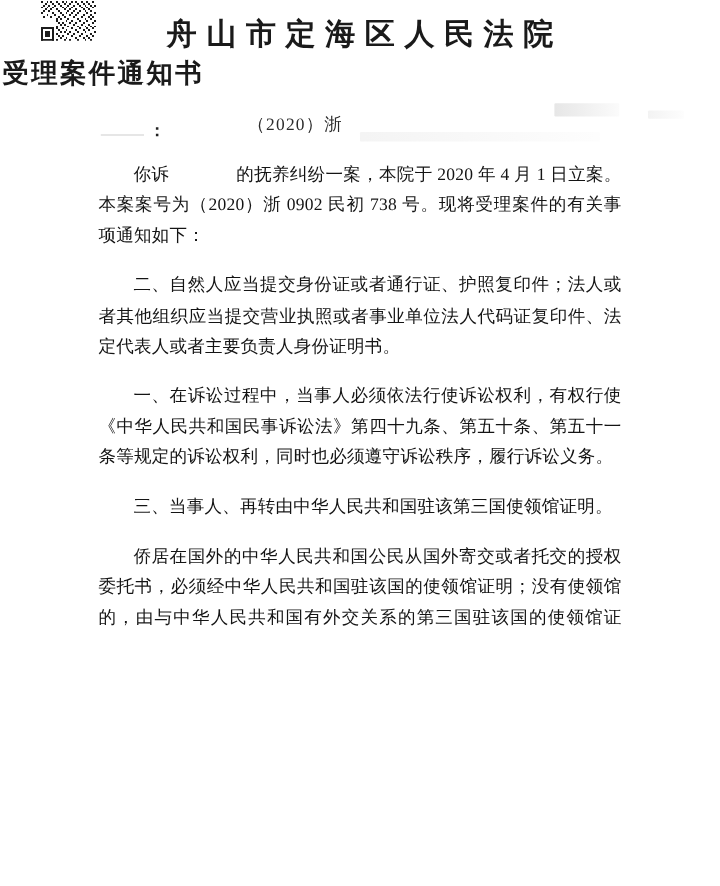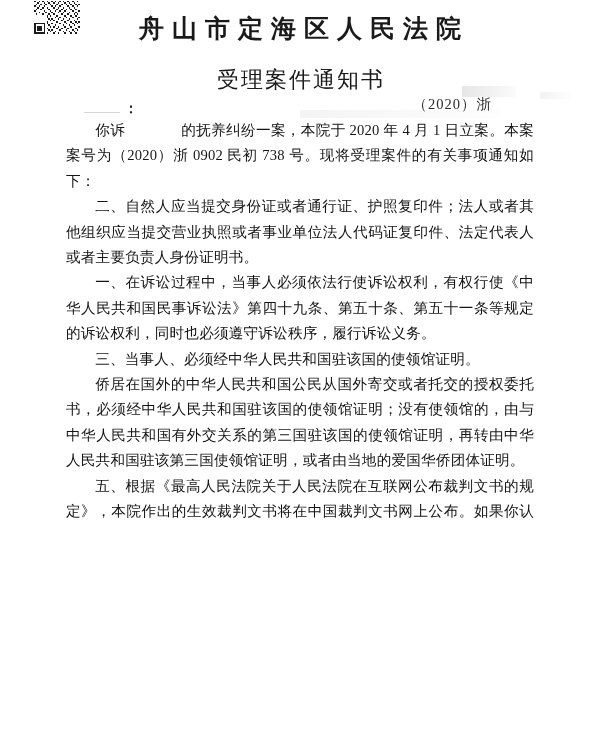--- a/index.html
+++ b/index.html
@@ -35,30 +35,31 @@
   .title-main {
     text-align: center;
     font-size: 25px;
     font-weight: bold;
     letter-spacing: 8px;
     padding-top: 12px;
     text-indent: 8px;
     font-family: "Liberation Serif", "DejaVu Serif", serif;
   }
   .title-sub {
+    text-align: left;
+    font-size: 22px;
+    font-weight: bold;
+    letter-spacing: 2px;
+    margin-top: 1px;
+    text-indent: 2px;
+  }
+  .case-line {
     text-align: center;
-    font-size: 22px;
-    font-weight: normal;
-    letter-spacing: 2px;
-    margin-top: 20px;
-    text-indent: 2px;
-  }
-  .case-line {
-    text-align: right;
     font-size: 14.5px;
+    margin-top: 18px;
     padding-right: 108px;
     letter-spacing: 1px;
     color: #2b2b2b;
   }
 
   
   .redact-rule {
     position: absolute;
     background: #cfcfcf;
     height: 1px;
@@ -89,21 +90,21 @@
     top: 118px;
     width: 468px;
     font-size: 14.6px;
     line-height: 25.4px;
     text-align: justify;
     text-justify: inter-ideograph;
     color: #141414;
     letter-spacing: .2px;
   }
   .p {
-    margin: 0;
+    margin: 16px;
     text-indent: 2em;
   }
 
   
   .seal {
     position: absolute;
     left: 404px;
     top: 596px;
     width: 134px;
     height: 134px;
@@ -336,21 +337,21 @@
   <div class="redact-blur" style="left:540px; top:92px; width:30px; height:7px; opacity:.5;"></div>
 
   <div class="redact-rule" style="left:84px; top:112px; width:36px;"></div>
   <div class="recipient-colon">：</div>
   <div class="redact-blur" style="left:300px; top:110px; width:200px; height:8px; opacity:.45;"></div>
 
   <div class="body">
     <p class="p"><span>你诉</span><span class="redact-inline"></span><span>的抚养纠纷一案，本院于 2020 年 4 月 1 日立案。本案案号为（2020）浙 0902 民初 738 号。现将受理案件的有关事项通知如下：</span></p>
     <p class="p">二、自然人应当提交身份证或者通行证、护照复印件；法人或者其他组织应当提交营业执照或者事业单位法人代码证复印件、法定代表人或者主要负责人身份证明书。</p>
     <p class="p">一、在诉讼过程中，当事人必须依法行使诉讼权利，有权行使《中华人民共和国民事诉讼法》第四十九条、第五十条、第五十一条等规定的诉讼权利，同时也必须遵守诉讼秩序，履行诉讼义务。</p>
-    <p class="p">三、当事人、必须经中华人民共和国驻该国的使领馆证明。</p>
+    <p class="p">三、当事人、再转由中华人民共和国驻该第三国使领馆证明。</p>
     <p class="p">侨居在国外的中华人民共和国公民从国外寄交或者托交的授权委托书，必须经中华人民共和国驻该国的使领馆证明；没有使领馆的，由与中华人民共和国有外交关系的第三国驻该国的使领馆证明，再转由中华人民共和国驻该第三国使领馆证明，或者由当地的爱国华侨团体证明。</p>
     <p class="p">五、根据《最高人民法院关于人民法院在互联网公布裁判文书的规定》，本院作出的生效裁判文书将在中国裁判文书网上公布。如果你认为案件涉及个人隐私或商业秘密，申请对裁判文书中的有关内容进行技术处理或者申请不予公开的，至迟应在裁判文书送达之日起三日内以书面形式提出并说明具体理由。经本院审查认为理由正当的，可以在公布裁判文书时隐去相关内容或不予公布。</p>
 
   </div>
 
   <div class="seal">
     <svg viewBox="0 0 200 200" width="134" height="134" aria-hidden="true">
       <defs>
         <path id="sealArc" d="M 100,100 m -74,0 a 74,74 0 1,1 148,0 a 74,74 0 1,1 -148,0"></path>
       </defs>

